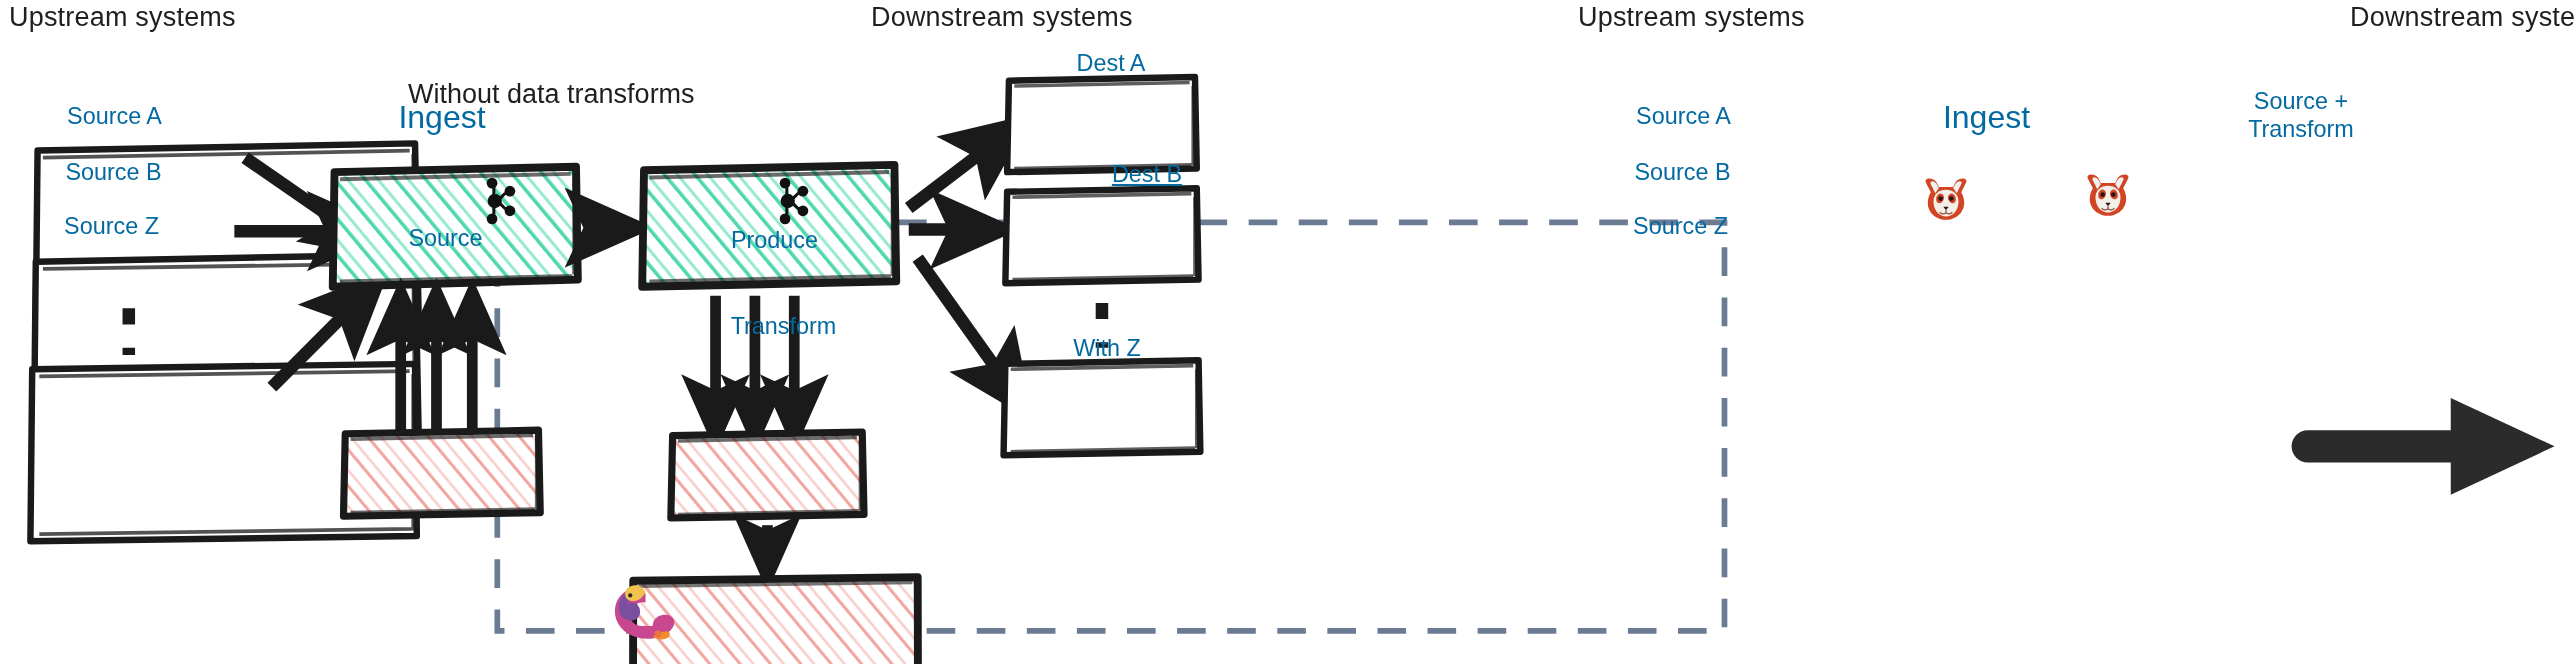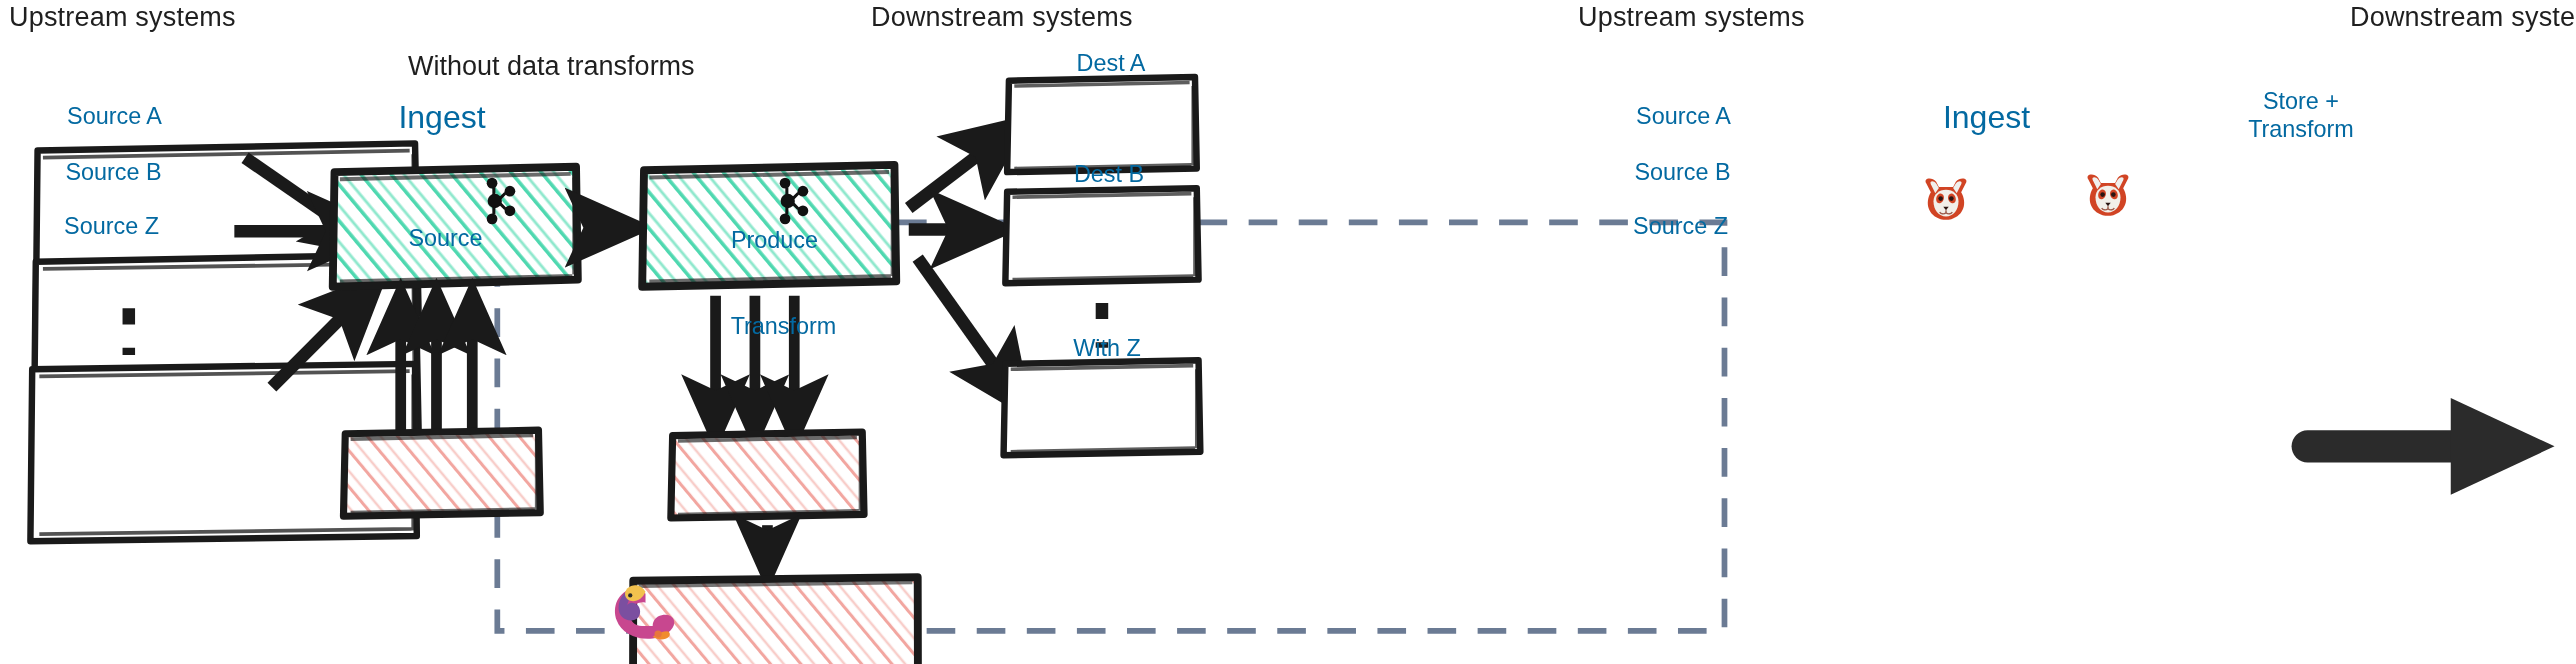--- a/index.html
+++ b/index.html
@@ -1,21 +1,21 @@
 <!DOCTYPE html>
 <html style="font-size:14.4px"><head>
 <meta charset="utf-8">
 <style>
   html,body{margin:0;padding:0;background:#ffffff;}
   body{font-family:"Liberation Sans",sans-serif;}
   #stage{position:relative;width:2576px;height:665px;background:#fff;overflow:hidden;}
   svg#canvas{position:absolute;left:0;top:0;width:2576px;height:665px;}
   .lbl{position:absolute;color:#1f1f1f;white-space:nowrap;}
   .hdr{font-size:27px;letter-spacing:0.2px;}
-  .ttl{font-size:27px;}
+  .ttl{font-size:27px;margin-top:28px;}
   .boxtxt{position:absolute;color:#0369a1;font-size:23.4px;text-align:center;white-space:pre;line-height:1.18;}
   .bigtxt{font-size:32px;}
   .iconwrap{position:absolute;}
 </style>
 </head>
 <body>
 
 <div id="stage">
 
   <svg id="canvas" viewBox="0 0 1440 371" xmlns="http://www.w3.org/2000/svg" preserveAspectRatio="none">
@@ -249,28 +249,28 @@
   <div class="boxtxt" style="left:18px;top:159px;width:191px;">Source B</div>
   <div class="boxtxt" style="left:16px;top:213px;width:191px;">Source Z</div>
 
   <div class="boxtxt bigtxt" style="left:325px;top:99px;width:234px;">Ingest</div>
 
   <div class="boxtxt" style="left:348px;top:225px;width:195px;">Source</div>
   <div class="boxtxt" style="left:678px;top:227px;width:193px;">Produce</div>
   <div class="boxtxt" style="left:640px;top:313px;width:287px;">Transform</div>
 
   <div class="boxtxt" style="left:1017px;top:50px;width:188px;">Dest A</div>
-  <div class="boxtxt" style="left:1015px;top:161px;width:188px;">Dest B</div>
+  <div class="boxtxt" style="left:1053px;top:161px;width:188px;text-decoration:underline;">Dest B</div>
   <div class="boxtxt" style="left:1013px;top:335px;width:188px;">With Z</div>
 
   <div class="lbl hdr" style="left:1578px;top:1.8px;">Upstream systems</div>
   <div class="lbl hdr" style="left:2350px;top:1.8px;">Downstream systems</div>
 
   <div class="boxtxt" style="left:1588px;top:103px;width:191px;">Source A</div>
   <div class="boxtxt" style="left:1587px;top:159px;width:191px;">Source B</div>
   <div class="boxtxt" style="left:1585px;top:213px;width:191px;">Source Z</div>
 
   <div class="boxtxt bigtxt" style="left:1881px;top:99px;width:211px;">Ingest</div>
-  <div class="boxtxt" style="left:2193px;top:88px;width:216px;">Store +
+  <div class="boxtxt" style="left:2193px;top:88px;width:216px;">Source +
 Transform</div>
 
 </div>
 
 
 </body></html>

